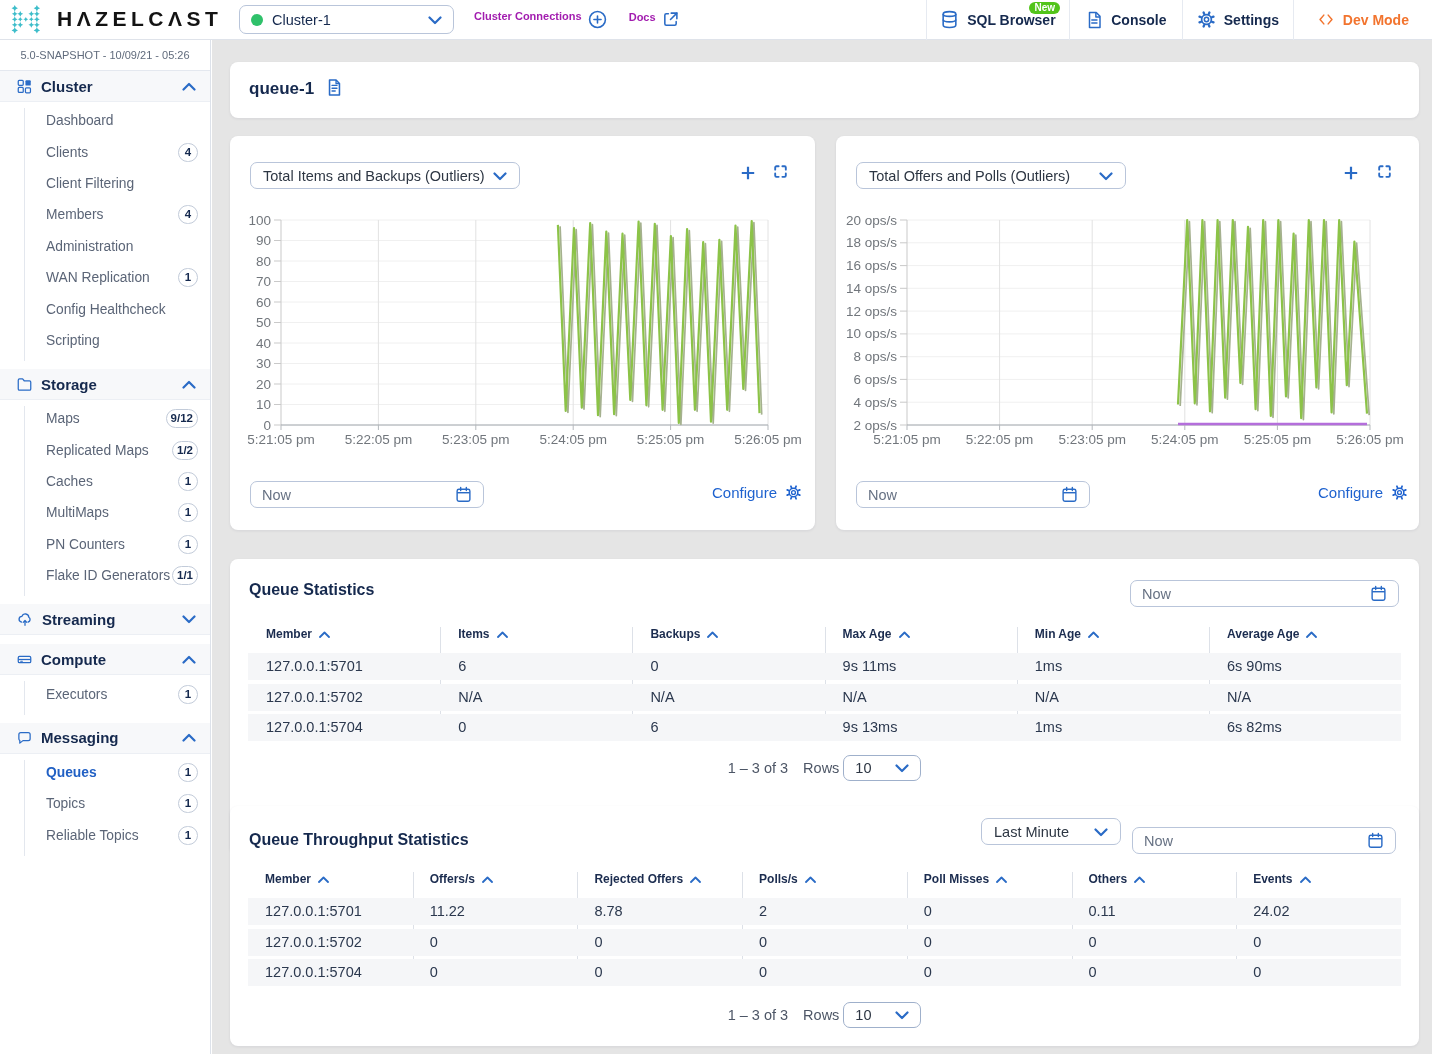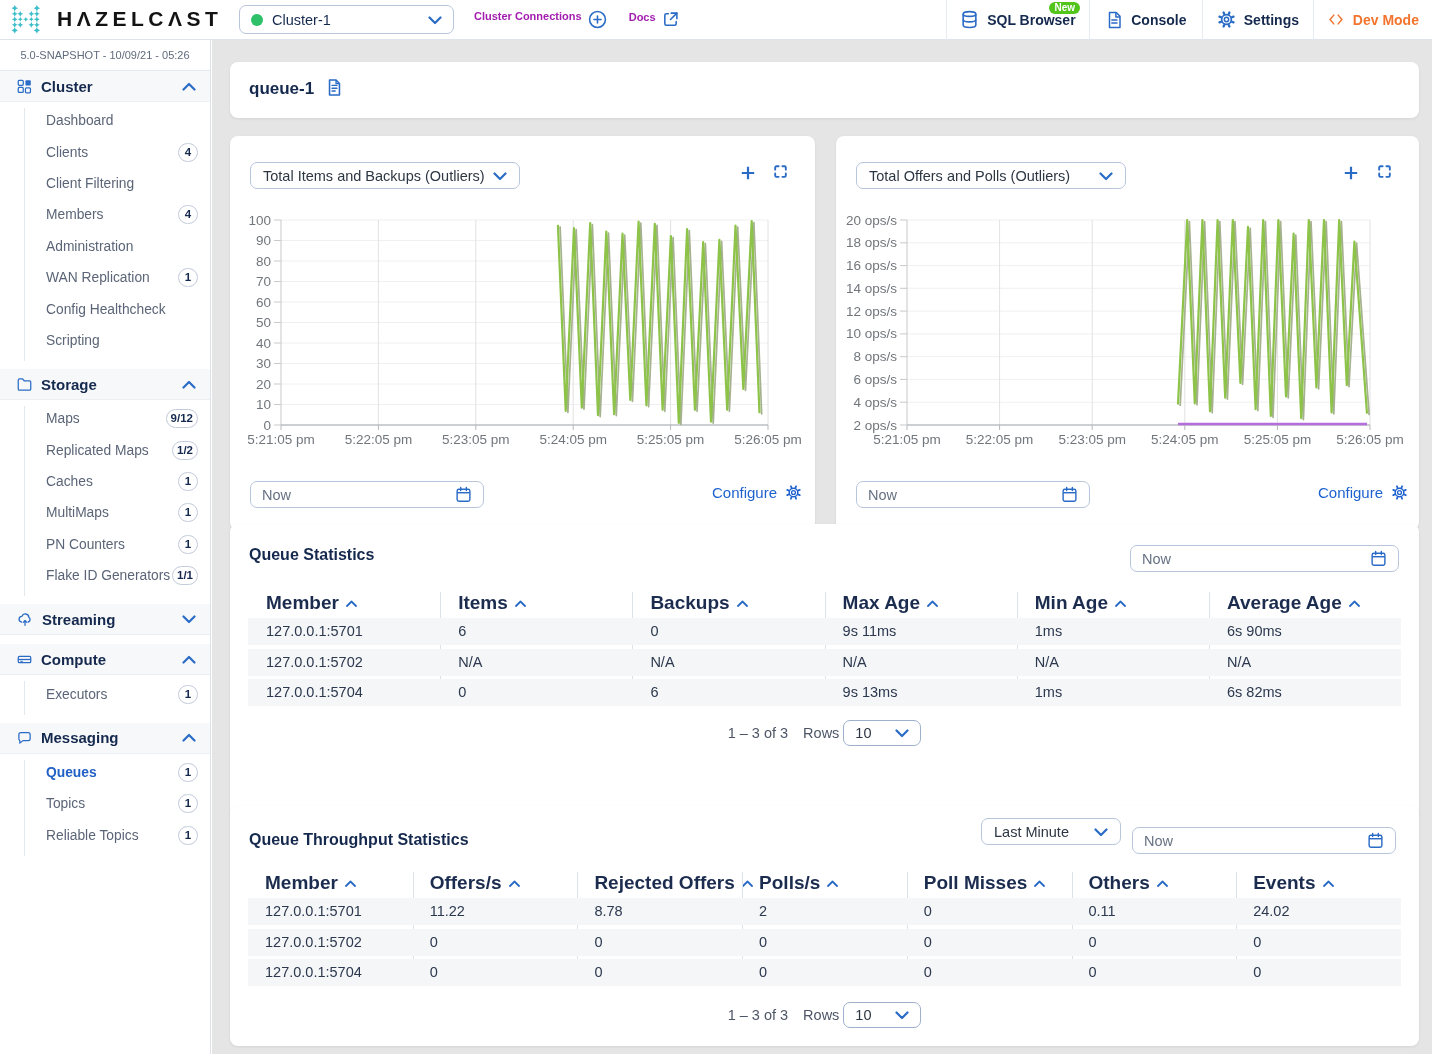--- a/index.html
+++ b/index.html
@@ -36,21 +36,21 @@
 .chartcard:nth-of-type(3) .chplus{left:508px}
 .chartcard:nth-of-type(3) .chfull{left:541px}
 .nowbox{position:absolute;height:27px;border:1px solid #b9c5da;border-radius:7px;display:flex;align-items:center;padding:0 11px;background:#fff}
 .now-txt{font-size:14.5px;color:#667183}
 .now-cal{margin-left:auto;display:flex;align-items:center}
 .configure{position:absolute;left:482px;top:348px;font-size:15px;font-weight:500;color:#1e62cf;display:flex;align-items:center}
 .lastmin{position:absolute;width:140px;height:27px;border:1px solid #b9c5da;border-radius:7px;display:flex;align-items:center;padding:0 12px;font-size:14.5px;color:#2d3643;background:#fff}
 .chselchev2{margin-left:auto}
 .tbl{position:absolute;left:18px;width:1153px}
 .thead{position:relative;height:31px}
-.th{position:absolute;top:5px;font-size:19px;font-weight:700;color:#1b2c4f;white-space:nowrap}
+.th{position:absolute;top:5px;font-size:12px;font-weight:700;color:#1b2c4f;white-space:nowrap}
 .vsep{position:absolute;top:5px;height:114px;width:1px;background:#dde1e8;z-index:0}
 .trow{position:relative;height:27px;margin-bottom:3.7px;background:#f5f6f8}
 .trow.alt{background:#f5f6f8}
 .td{position:absolute;top:5px;font-size:14.5px;color:#2b384e;white-space:nowrap}
 .pager{position:absolute;left:0;width:100%;top:195px;height:28px;display:flex;align-items:center;justify-content:center}
 .pcount{font-size:14.5px;color:#4d5666}
 .prows{font-size:14.5px;color:#4d5666;margin-left:15px}
 .psel{margin-left:4px;width:78px;height:26px;border:1px solid #9fb0cb;border-radius:7px;display:inline-flex;align-items:center;justify-content:space-between;padding:0 11px;font-size:14.5px;color:#2d3643}
 </style></head>
 <body>
@@ -109,21 +109,21 @@
               <line x1="2.79" y1="6.74" x2="3.67" y2="8.87"></line>
               <line x1="-2.79" y1="6.74" x2="-3.67" y2="8.87"></line>
               <line x1="-6.74" y1="2.79" x2="-8.87" y2="3.67"></line>
               <line x1="-6.74" y1="-2.79" x2="-8.87" y2="-3.67"></line>
               <line x1="-2.79" y1="-6.74" x2="-3.67" y2="-8.87"></line>
               <line x1="2.79" y1="-6.74" x2="3.67" y2="-8.87"></line>
               <line x1="6.74" y1="-2.79" x2="8.87" y2="-3.67"></line>
             </g>
           </g>
         </svg>&nbsp;&nbsp;Settings</div>
-  <div class="navbtn devmode" style="width:119px;border-right:none"><svg width="18" height="15" viewBox="0 0 24 24" style="">
+  <div class="navbtn devmode" style="width:139px;border-right:none"><svg width="18" height="15" viewBox="0 0 24 24" style="">
           <path d="M8.5 5L2.5 12l6 7" fill="none" stroke="#f2742e" stroke-width="2.4" stroke-linecap="round" stroke-linejoin="round"></path>
           <path d="M15.5 5l6 7-6 7" fill="none" stroke="#f2742e" stroke-width="2.4" stroke-linecap="round" stroke-linejoin="round"></path>
         </svg>&nbsp;&nbsp;Dev Mode</div>
 </div>
 </div>
 <div class="sidebar">
     <div class="version">5.0-SNAPSHOT - 10/09/21 - 05:26</div>
     <div class="shead">
       <span class="sico">
         <svg width="15" height="15" viewBox="0 0 24 24" style="">
@@ -460,21 +460,21 @@
               <line x1="-2.79" y1="6.74" x2="-3.67" y2="8.87"></line>
               <line x1="-6.74" y1="2.79" x2="-8.87" y2="3.67"></line>
               <line x1="-6.74" y1="-2.79" x2="-8.87" y2="-3.67"></line>
               <line x1="-2.79" y1="-6.74" x2="-3.67" y2="-8.87"></line>
               <line x1="2.79" y1="-6.74" x2="3.67" y2="-8.87"></line>
               <line x1="6.74" y1="-2.79" x2="8.87" y2="-3.67"></line>
             </g>
           </g>
         </svg></div>
 </div>
-<div class="card" style="left:18px;top:484px;width:1189px;height:295px">
+<div class="card" style="left:18px;top:519px;width:1189px;height:295px">
   <div class="cardtitle" style="top:22px">Queue Statistics</div>
   <div class="nowbox" style="left:900px;top:21px;width:269px">
         <span class="now-txt">Now</span>
         <span class="now-cal">
           <svg width="17" height="17" viewBox="0 0 24 24" style="">
             <rect x="3" y="4.5" width="18" height="17" rx="2.5" fill="none" stroke="#2a6bc6" stroke-width="2"></rect>
             <path d="M3 9.5h18" stroke="#2a6bc6" stroke-width="2"></path>
             <path d="M8 2v4.5M16 2v4.5" stroke="#2a6bc6" stroke-width="2" stroke-linecap="round"></path>
           </svg>
         </span>

